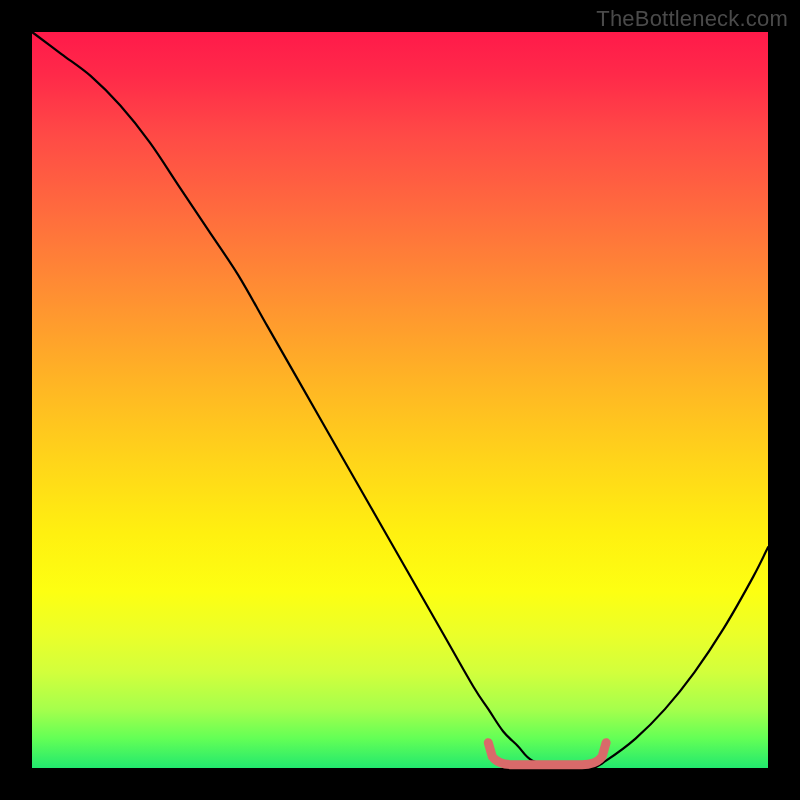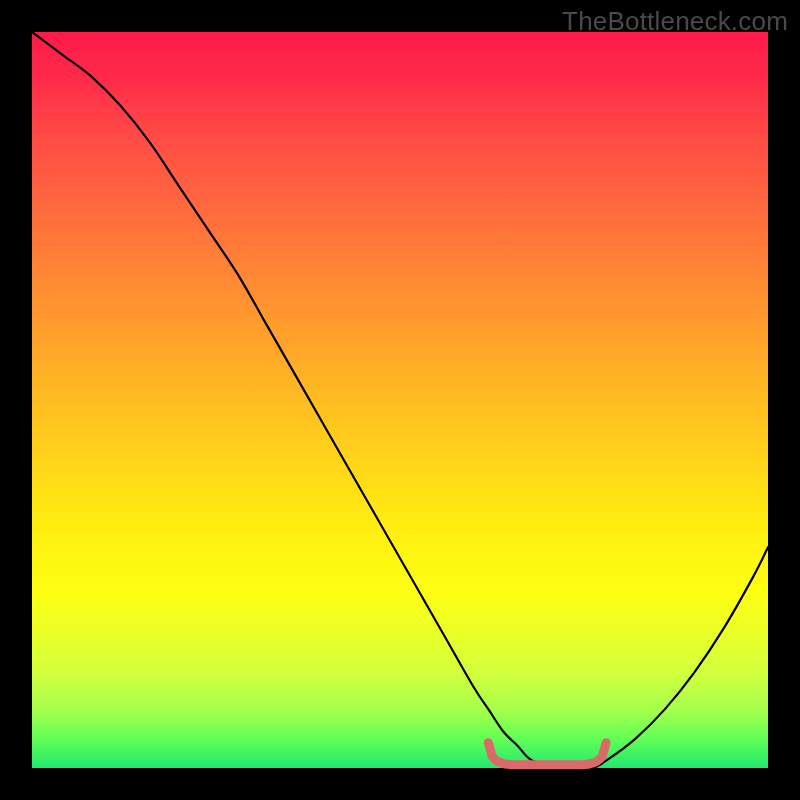--- a/index.html
+++ b/index.html
@@ -9,21 +9,21 @@
     background: #000;
     position: relative;
     font-family: Arial, sans-serif;
     overflow: hidden;
   }
   .watermark {
     position: absolute;
     top: 6px;
     right: 12px;
     color: #4a4a4a;
-    font-size: 26px;
+    font-size: 22px;
     font-weight: 500;
     z-index: 10;
     letter-spacing: 0.2px;
   }
   .plot-area {
     position: absolute;
     left: 32px;
     top: 32px;
     width: 736px;
     height: 736px;

